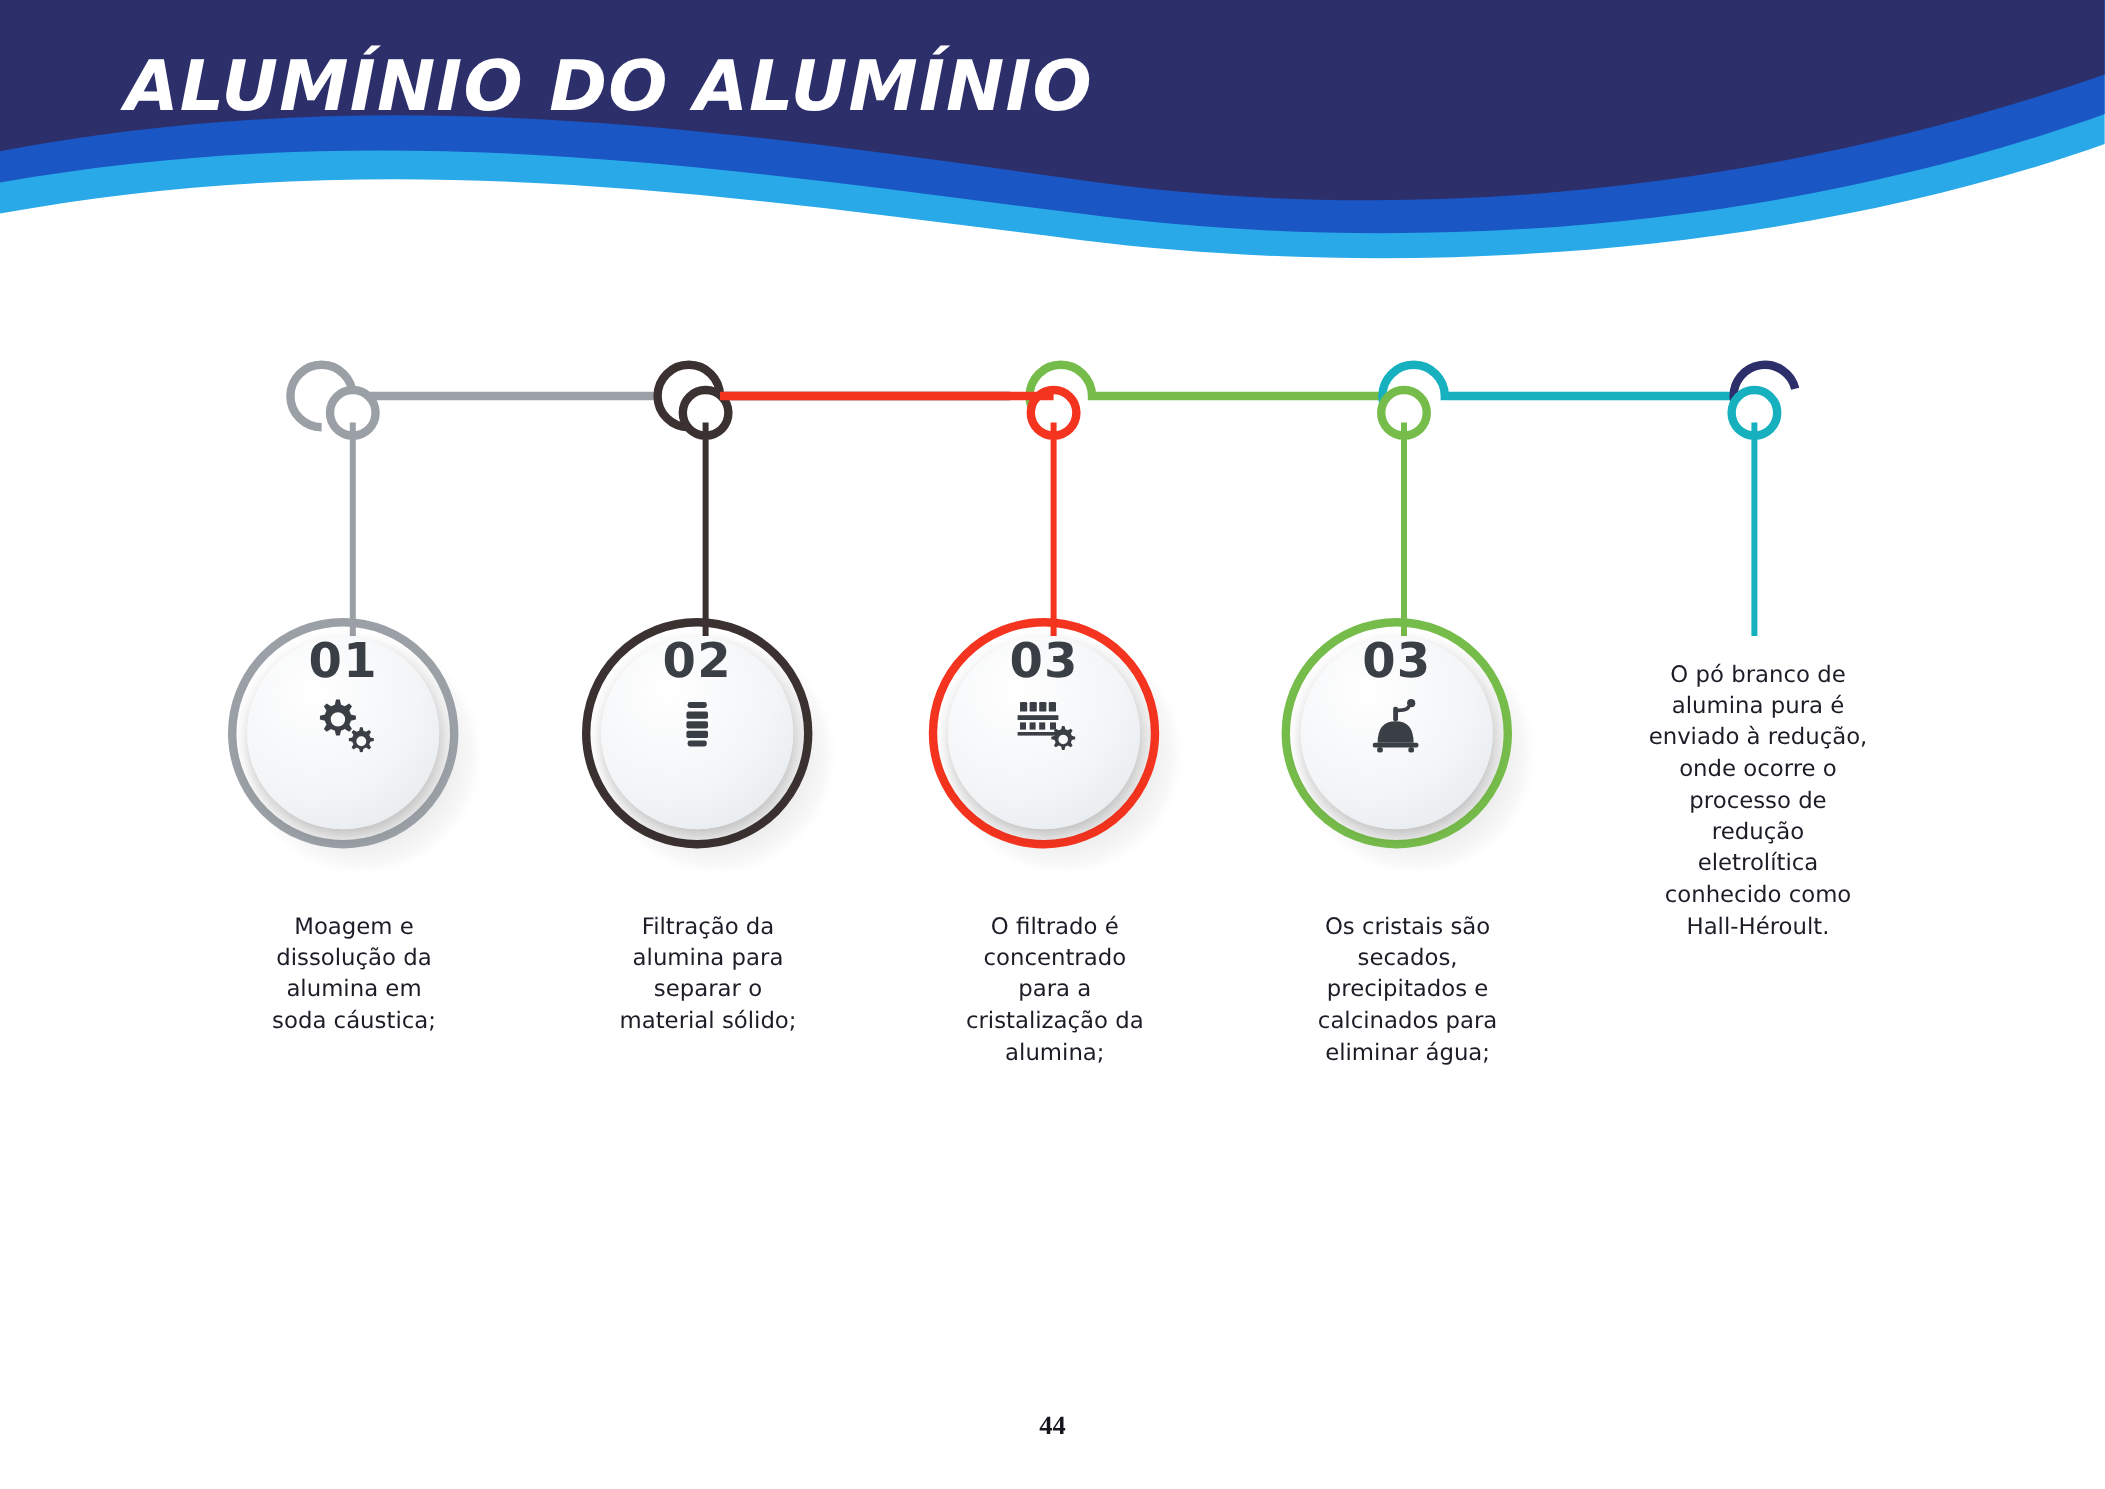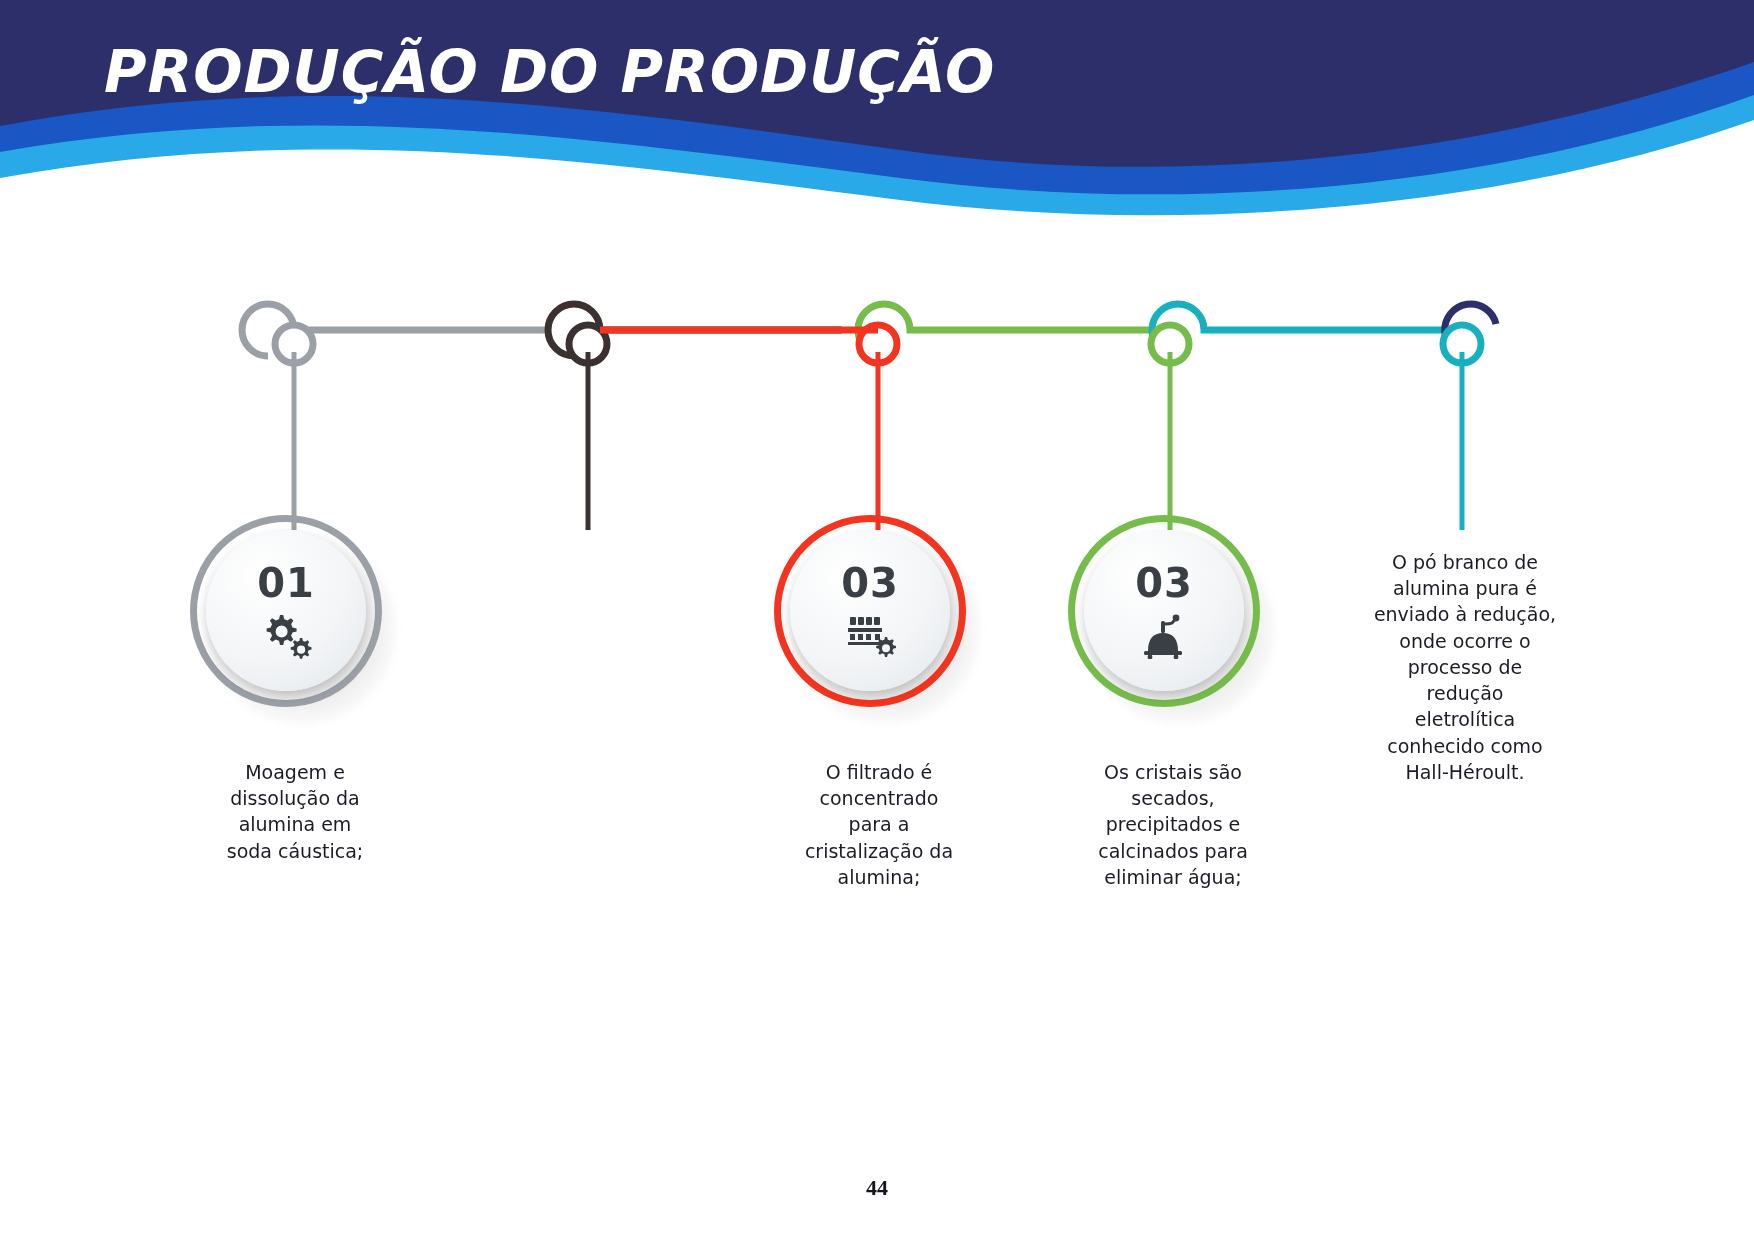--- a/index.html
+++ b/index.html
@@ -98,21 +98,21 @@
     left: 16px;
     top: 16px;
     width: 160px;
     height: 160px;
     border-radius: 50%;
     background: radial-gradient(circle at 35% 28%, #ffffff 0%, #f3f5f7 55%, #e3e7ea 100%);
     box-shadow: 0 5px 12px rgba(0,0,0,0.18);
     display: flex;
     flex-direction: column;
     align-items: center;
-    justify-content: center;
+    justify-content: flex-start;
   }
   .step-num {
     font-family: "DejaVu Sans", sans-serif;
     font-weight: bold;
     font-size: 40px;
     color: #3a3f45;
     line-height: 1;
     letter-spacing: 1px;
   }
   .step-icon {
@@ -148,21 +148,21 @@
 </style>
 </head>
 <body>
 
 <div class="header-wave">
   <svg width="1754" height="240" viewBox="0 0 1754 240" xmlns="http://www.w3.org/2000/svg">
     <path d="M0,0 L1754,0 L1754,120 C1500,210 1180,235 900,200 C600,162 320,120 0,178 Z" fill="#29a9e8"></path>
     <path d="M0,0 L1754,0 L1754,95 C1490,190 1180,215 900,178 C600,140 320,96 0,152 Z" fill="#1a56c4"></path>
     <path d="M0,0 L1754,0 L1754,62 C1480,158 1180,190 900,150 C600,108 320,66 0,126 Z" fill="#2d2f6b"></path>
   </svg>
-  <div class="page-title">PRODUÇÃO DO PRODUÇÃO</div>
+  <div class="page-title">ALUMÍNIO DO ALUMÍNIO</div>
 </div>
 
 <div class="diagram">
 
   <svg class="connector-svg" viewBox="0 0 1754 480" xmlns="http://www.w3.org/2000/svg">
 
     <path d="M268,76 A26,26 0 1 1 294,50 L548,50" fill="none" stroke="#9aa0a6" stroke-width="7"></path>
     <circle cx="294" cy="64" r="19" fill="#ffffff" stroke="#9aa0a6" stroke-width="7"></circle>
     <path d="M294,72 L294,250" fill="none" stroke="#9aa0a6" stroke-width="5"></path>
 
@@ -199,20 +199,42 @@
             </svg>
           </div>
         </div>
       </div>
       <div class="step-desc">Moagem e
 dissolução da
 alumina em
 soda cáustica;</div>
     </div>
 
+    <div class="step" style="left:455px; top:235px;">
+      <div class="circle-wrap">
+        <div class="circle-shadow"></div>
+        <div class="circle-ring" style="border-color:#3a3130;"></div>
+        <div class="circle-inner">
+          <div class="step-num">02</div>
+          <div class="step-icon">
+            <svg viewBox="0 0 56 48" width="56" height="48" fill="currentColor">
+              <rect x="20" y="6" width="16" height="5" rx="2"></rect>
+              <rect x="19" y="14" width="18" height="6" rx="1.5"></rect>
+              <rect x="19" y="22" width="18" height="6" rx="1.5"></rect>
+              <rect x="19" y="30" width="18" height="6" rx="1.5"></rect>
+              <rect x="20" y="38" width="16" height="5" rx="2"></rect>
+            </svg>
+          </div>
+        </div>
+      </div>
+      <div class="step-desc">Filtração da
+alumina para
+separar o
+material sólido;</div>
+    </div>
 
     <div class="step" style="left:744px; top:235px;">
       <div class="circle-wrap">
         <div class="circle-shadow"></div>
         <div class="circle-ring" style="border-color:#f4341f;"></div>
         <div class="circle-inner">
           <div class="step-num">03</div>
           <div class="step-icon">
             <svg viewBox="0 0 56 48" width="56" height="48" fill="currentColor">
               <rect x="8" y="6" width="6" height="8" rx="1"></rect>

